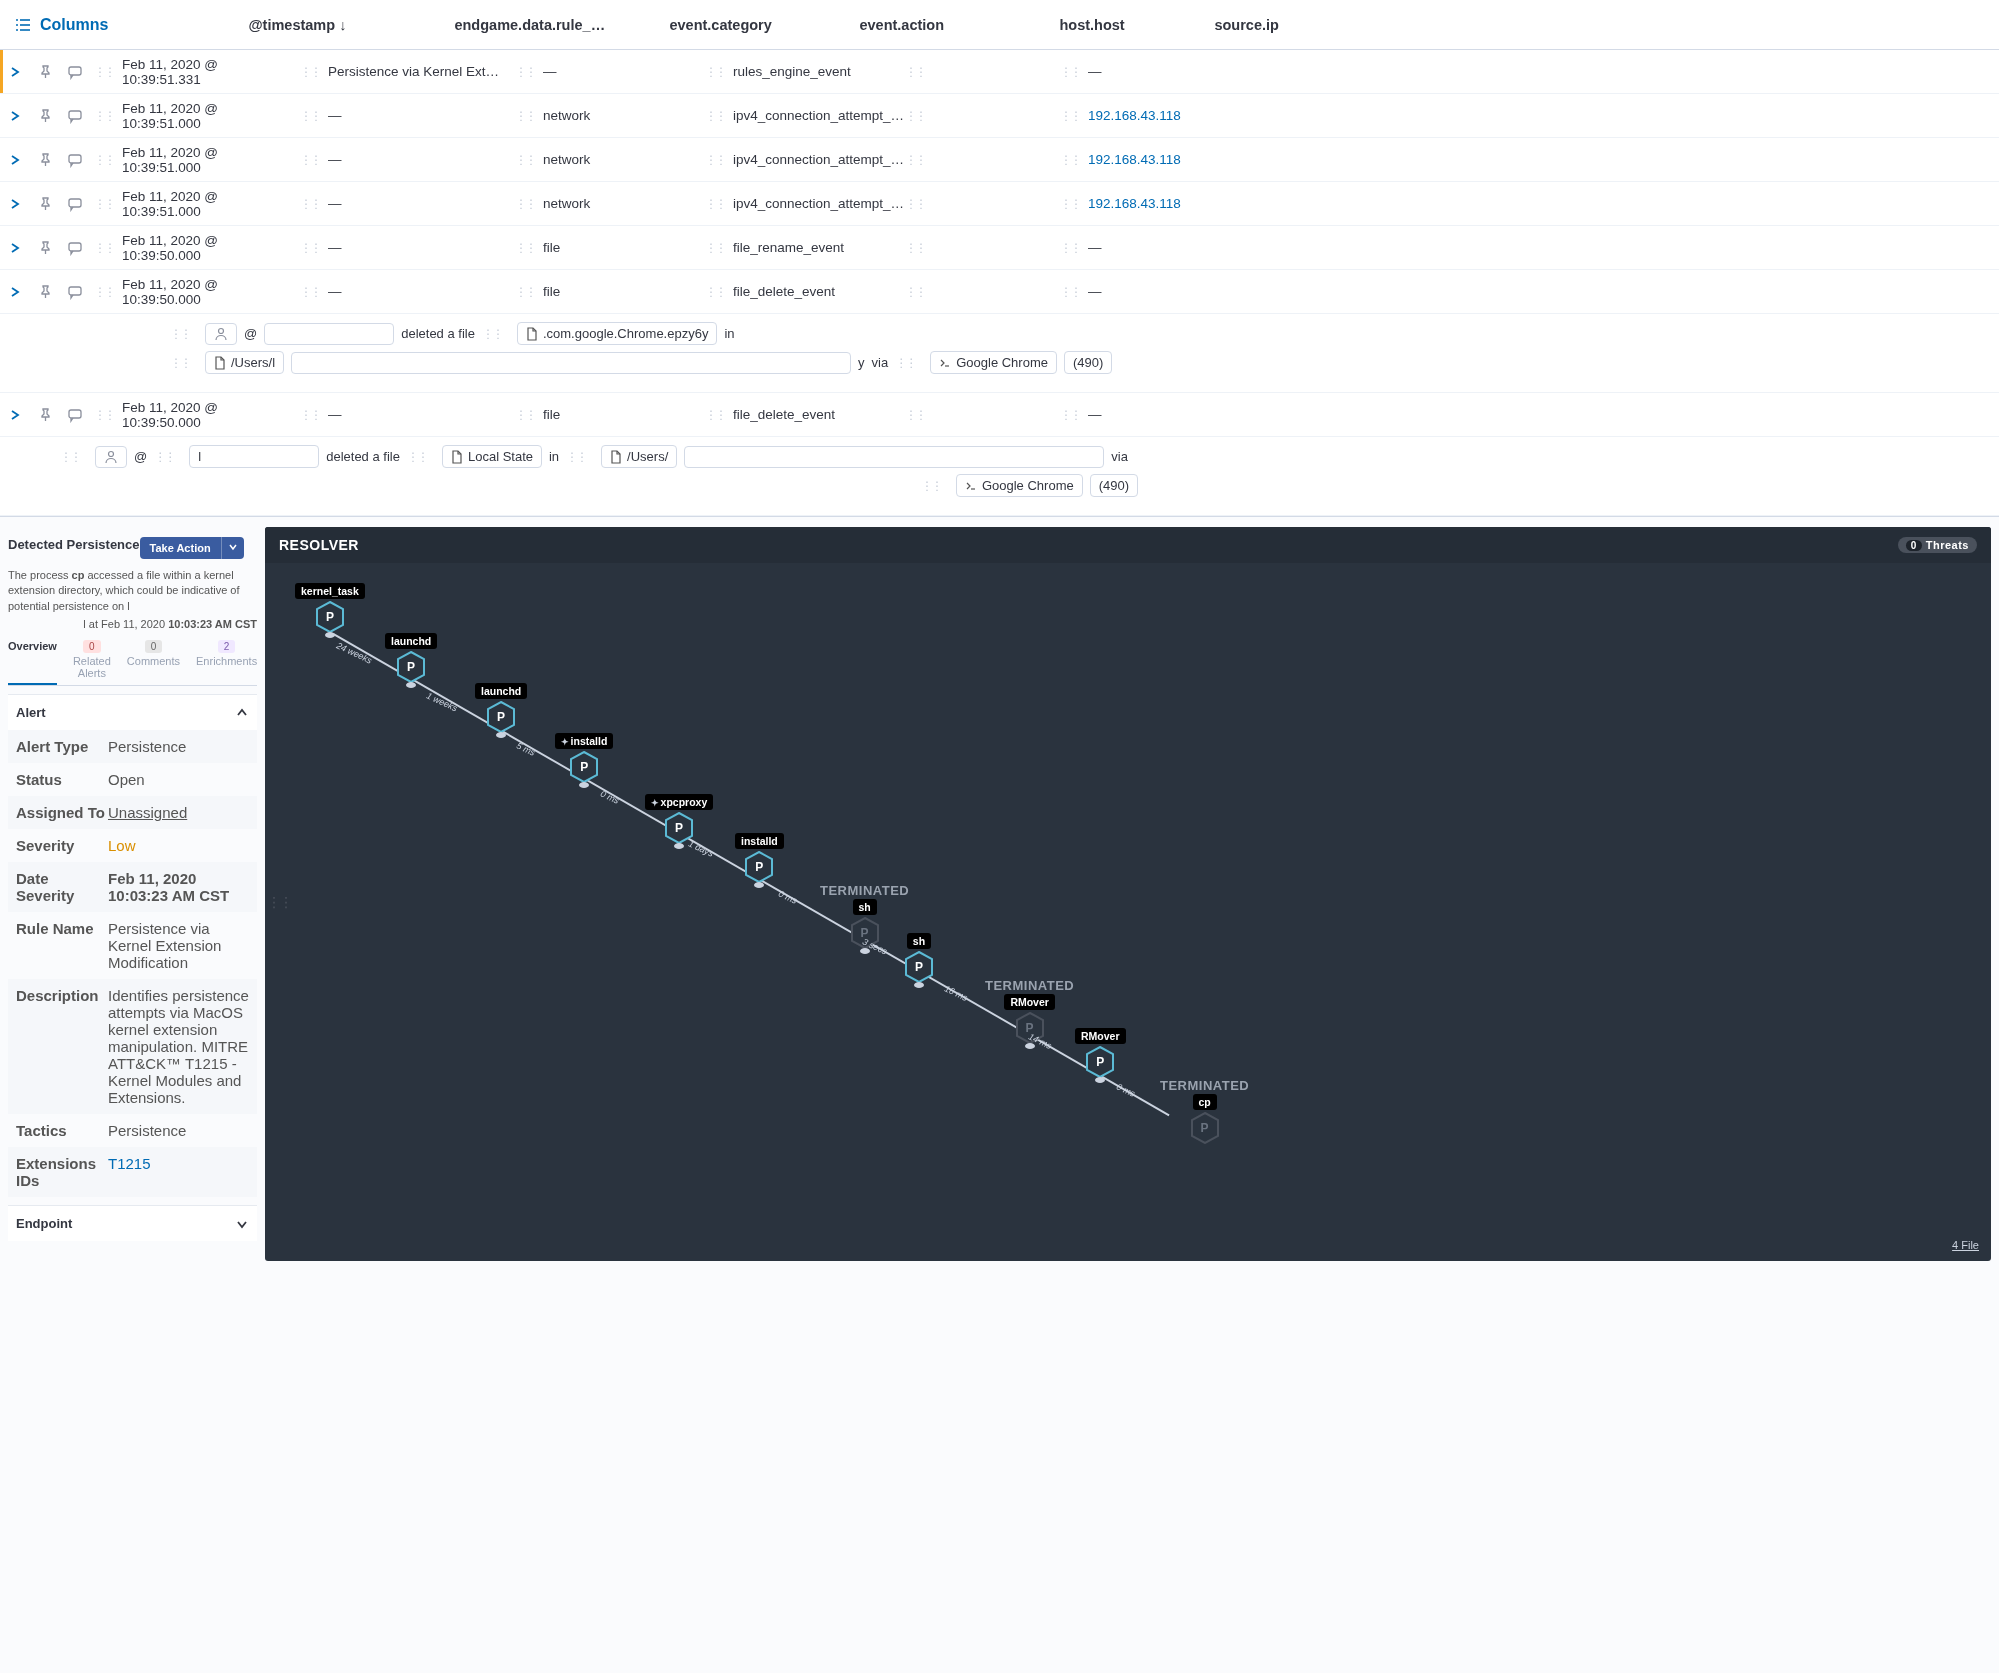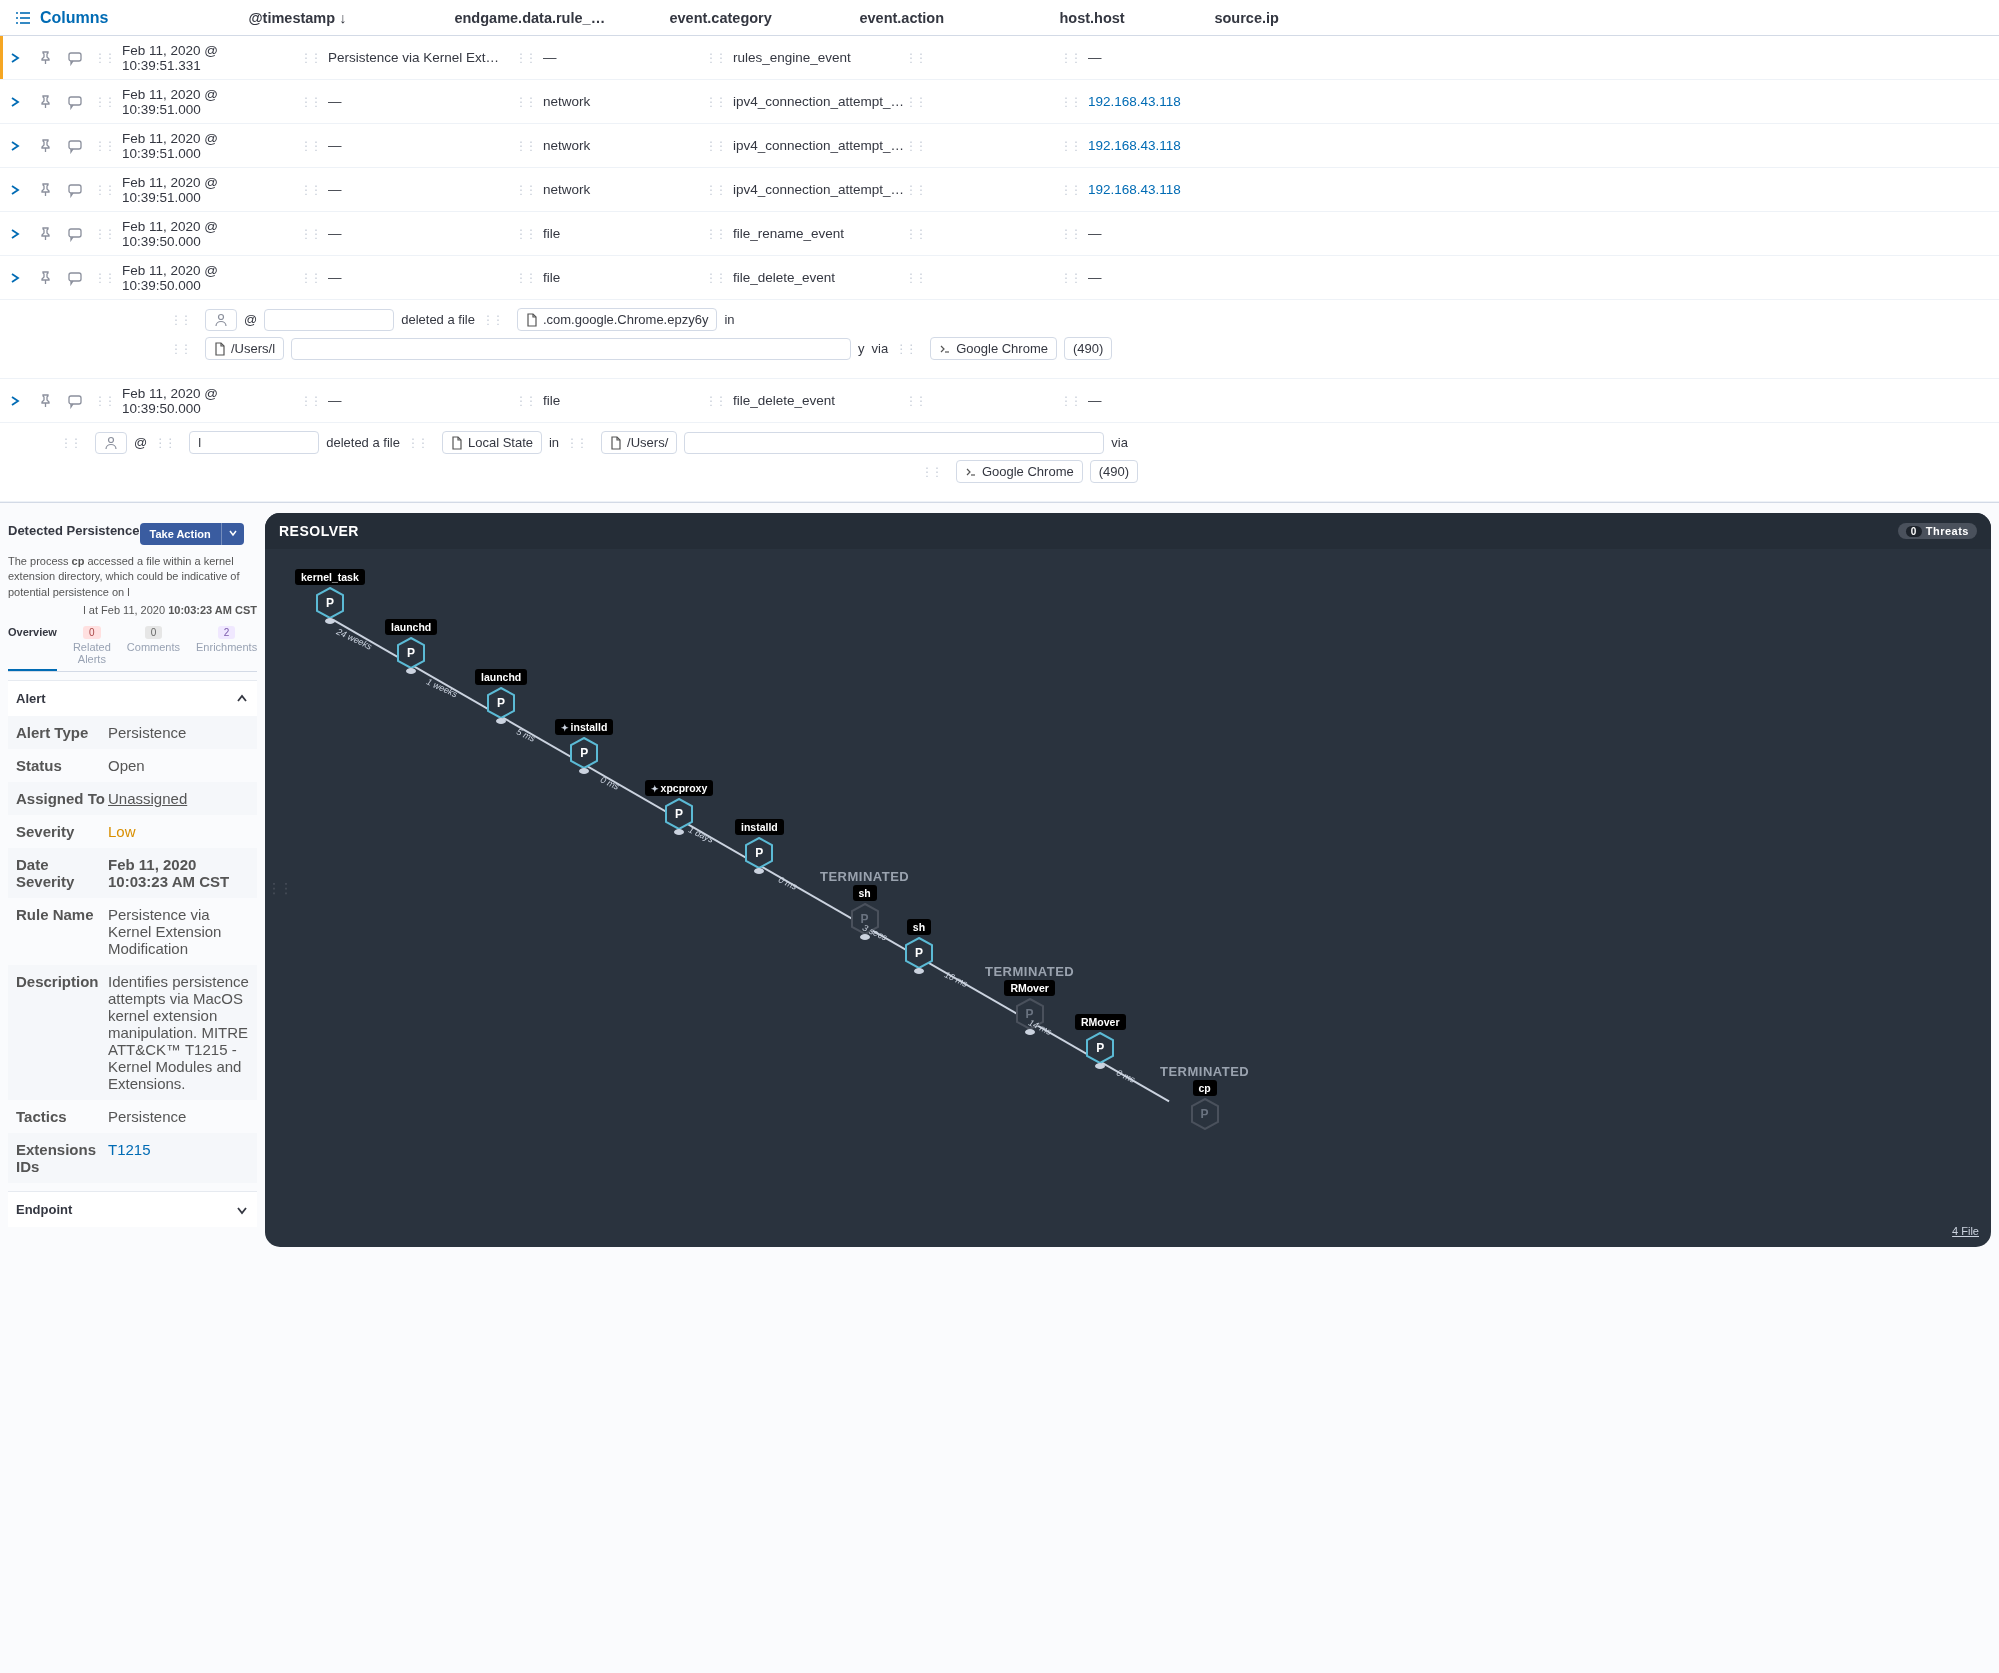--- a/index.html
+++ b/index.html
@@ -1,18 +1,18 @@
 <!DOCTYPE html>
 <html><head>
 <meta charset="utf-8">
 <style>
 *{box-sizing:border-box;margin:0;padding:0;font-family:-apple-system,BlinkMacSystemFont,"Segoe UI",Helvetica,Arial,sans-serif}
 body{background:#fafbfd;color:#343741;font-size:13px}
 .table-panel{background:#fff;border-bottom:1px solid #d3dae6}
-.thead{display:flex;align-items:center;height:36px;border-bottom:1px solid #d3dae6}
+.thead{display:flex;align-items:center;height:50px;border-bottom:1px solid #d3dae6}
 .cols-btn{display:flex;align-items:center;color:#006bb4;font-weight:600;font-size:16px;padding:0 14px;cursor:pointer}
 .cols-btn svg{margin-right:8px}
 .th{font-weight:700;font-size:14.5px;color:#343741}
 .th.sort::after{content:"↓";margin-left:4px}
 .row{display:flex;align-items:center;min-height:44px;border-bottom:1px solid #eef2f7;position:relative}
 .row.spot::before{content:"";position:absolute;left:0;top:0;bottom:0;width:3px;background:#f5a623}
 .chev,.pin,.note{width:30px;display:flex;justify-content:center;align-items:center;color:#8a8f9c;cursor:pointer}
 .chev svg{stroke:#006bb4}
 .cell{padding:2px 4px;font-size:13.5px;display:flex;align-items:center}
 .grip{color:#c4cbd6;font-size:12px;margin:0 8px 0 0;letter-spacing:-2px;cursor:grab}
@@ -63,21 +63,21 @@
 .acc-h{display:flex;justify-content:space-between;align-items:center;background:#fff;padding:10px 8px;font-weight:600;font-size:13px;cursor:pointer;border-top:1px solid #e6eaf0}
 .acc-h svg{stroke:#343741}
 .kv{display:flex;padding:8px;font-size:15px}
 .kv:nth-child(odd){background:#f5f7fa}
 .kv .k{width:92px;font-weight:600;color:#555}
 .kv .v{flex:1;color:#555}
 .kv .v.link{color:#006bb4}
 .kv .v.low{color:#d98f00}
 .kv .v.u{text-decoration:underline}
 
-.resolver{flex:1;background:#2a333e;color:#fff;position:relative;min-height:600px;border-radius:15px;margin-right:8px;overflow:hidden}
+.resolver{flex:1;background:#2a333e;color:#fff;position:relative;min-height:600px;border-radius:3px;margin-right:8px;overflow:hidden}
 .res-head{display:flex;justify-content:space-between;align-items:center;padding:10px 14px;background:#252d37;font-weight:700;font-size:14px;letter-spacing:.5px}
 .threats{background:#4a515c;border-radius:10px;padding:2px 8px;font-size:11px;display:flex;align-items:center;gap:4px;cursor:pointer}
 .threats .n{background:#1d232b;border-radius:8px;padding:0 5px;font-size:10px}
 .graph{position:relative;height:560px}
 .edge-line{position:absolute;left:40px;top:42px;width:900px;height:520px;pointer-events:none}
 .node{position:absolute;display:flex;flex-direction:column;align-items:center;cursor:pointer}
 .node .lbl{background:#000;color:#fff;font-size:10.5px;font-weight:600;padding:2px 6px;border-radius:3px;margin-bottom:2px;white-space:nowrap}
 .node .term{color:#9aa3af;font-size:13px;font-weight:600;letter-spacing:.5px;margin-bottom:1px}
 .hex{width:28px;height:32px;position:relative}
 .hex .h-in{position:absolute;inset:0;display:flex;align-items:center;justify-content:center;font-weight:700;font-size:12px}

